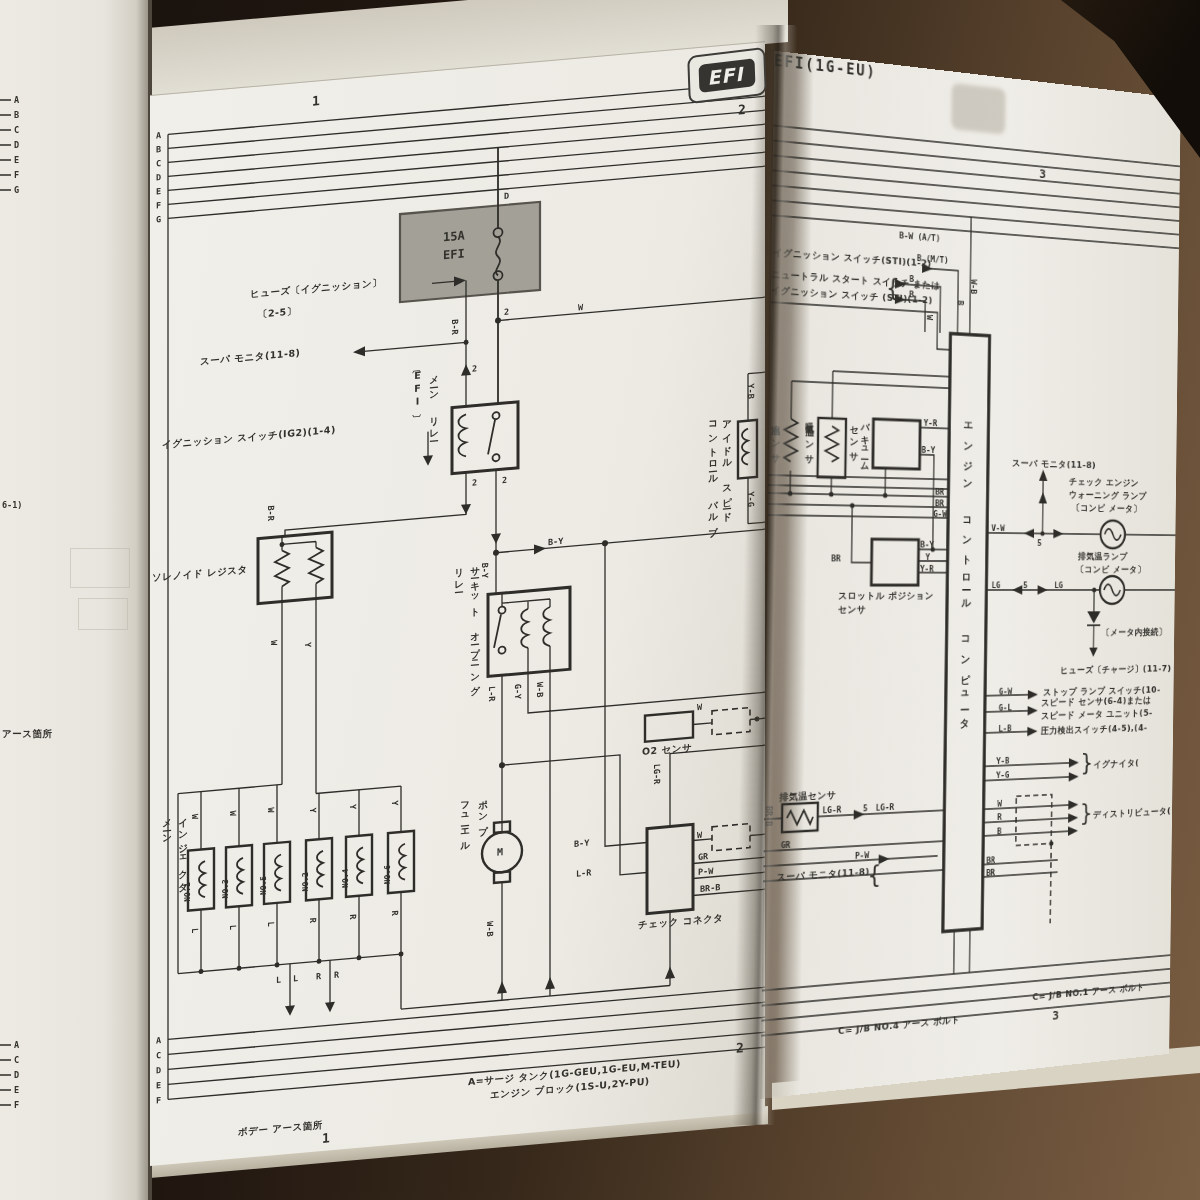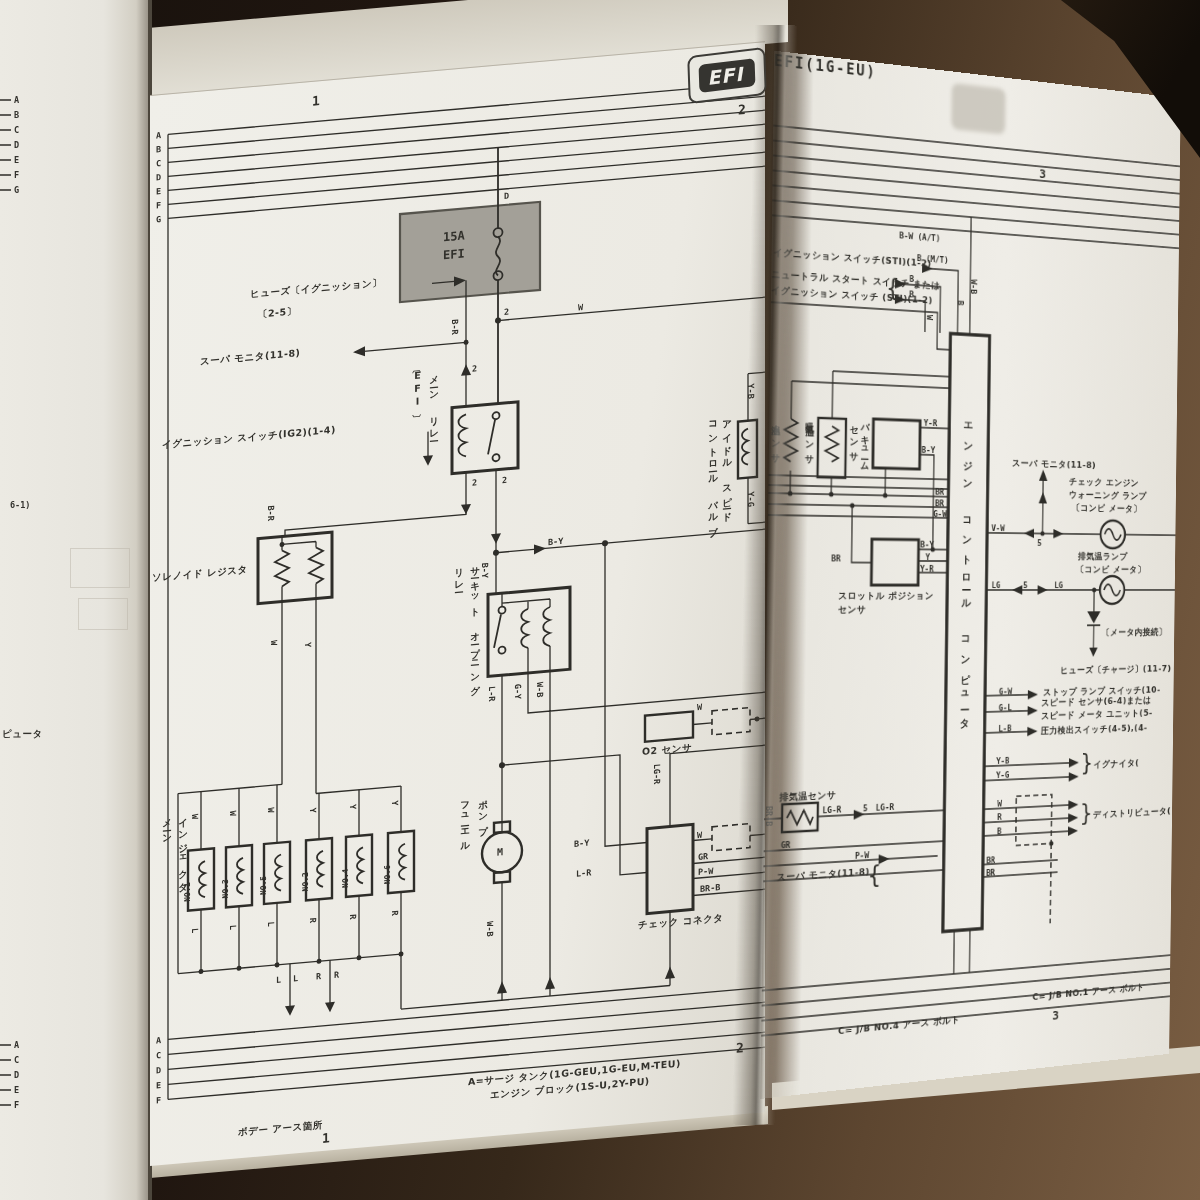--- a/index.html
+++ b/index.html
@@ -81,22 +81,22 @@
     <i class="wl" style="left:14px;top:125px">C</i>
     <i class="wl" style="left:14px;top:140px">D</i>
     <i class="wl" style="left:14px;top:155px">E</i>
     <i class="wl" style="left:14px;top:170px">F</i>
     <i class="wl" style="left:14px;top:185px">G</i>
     <i class="wl" style="left:14px;top:1040px">A</i>
     <i class="wl" style="left:14px;top:1055px">C</i>
     <i class="wl" style="left:14px;top:1070px">D</i>
     <i class="wl" style="left:14px;top:1085px">E</i>
     <i class="wl" style="left:14px;top:1100px">F</i>
-    <i class="wl" style="left:10px;top:500px">6-1)</i>
-    <i class="jl" style="left:2px;top:728px">ピュータ</i>
+    <i class="wl" style="left:2px;top:500px">6-1)</i>
+    <i class="jl" style="left:2px;top:728px">アース箇所</i>
     <div class="ghost" style="left:70px;top:548px;width:58px;height:38px"></div>
     <div class="ghost" style="left:78px;top:598px;width:48px;height:30px"></div>
   </div>
 
   <div class="page-left">
     <svg width="615" height="1070" viewBox="0 0 615 1070">
 
       <g class="w">
         <path d="M18,40H615M18,54H615M18,68H615M18,82H615M18,96H615M18,110H615M18,124H615"></path>
         <path d="M18,945H615M18,960H615M18,975H615M18,990H615M18,1005H615"></path>

